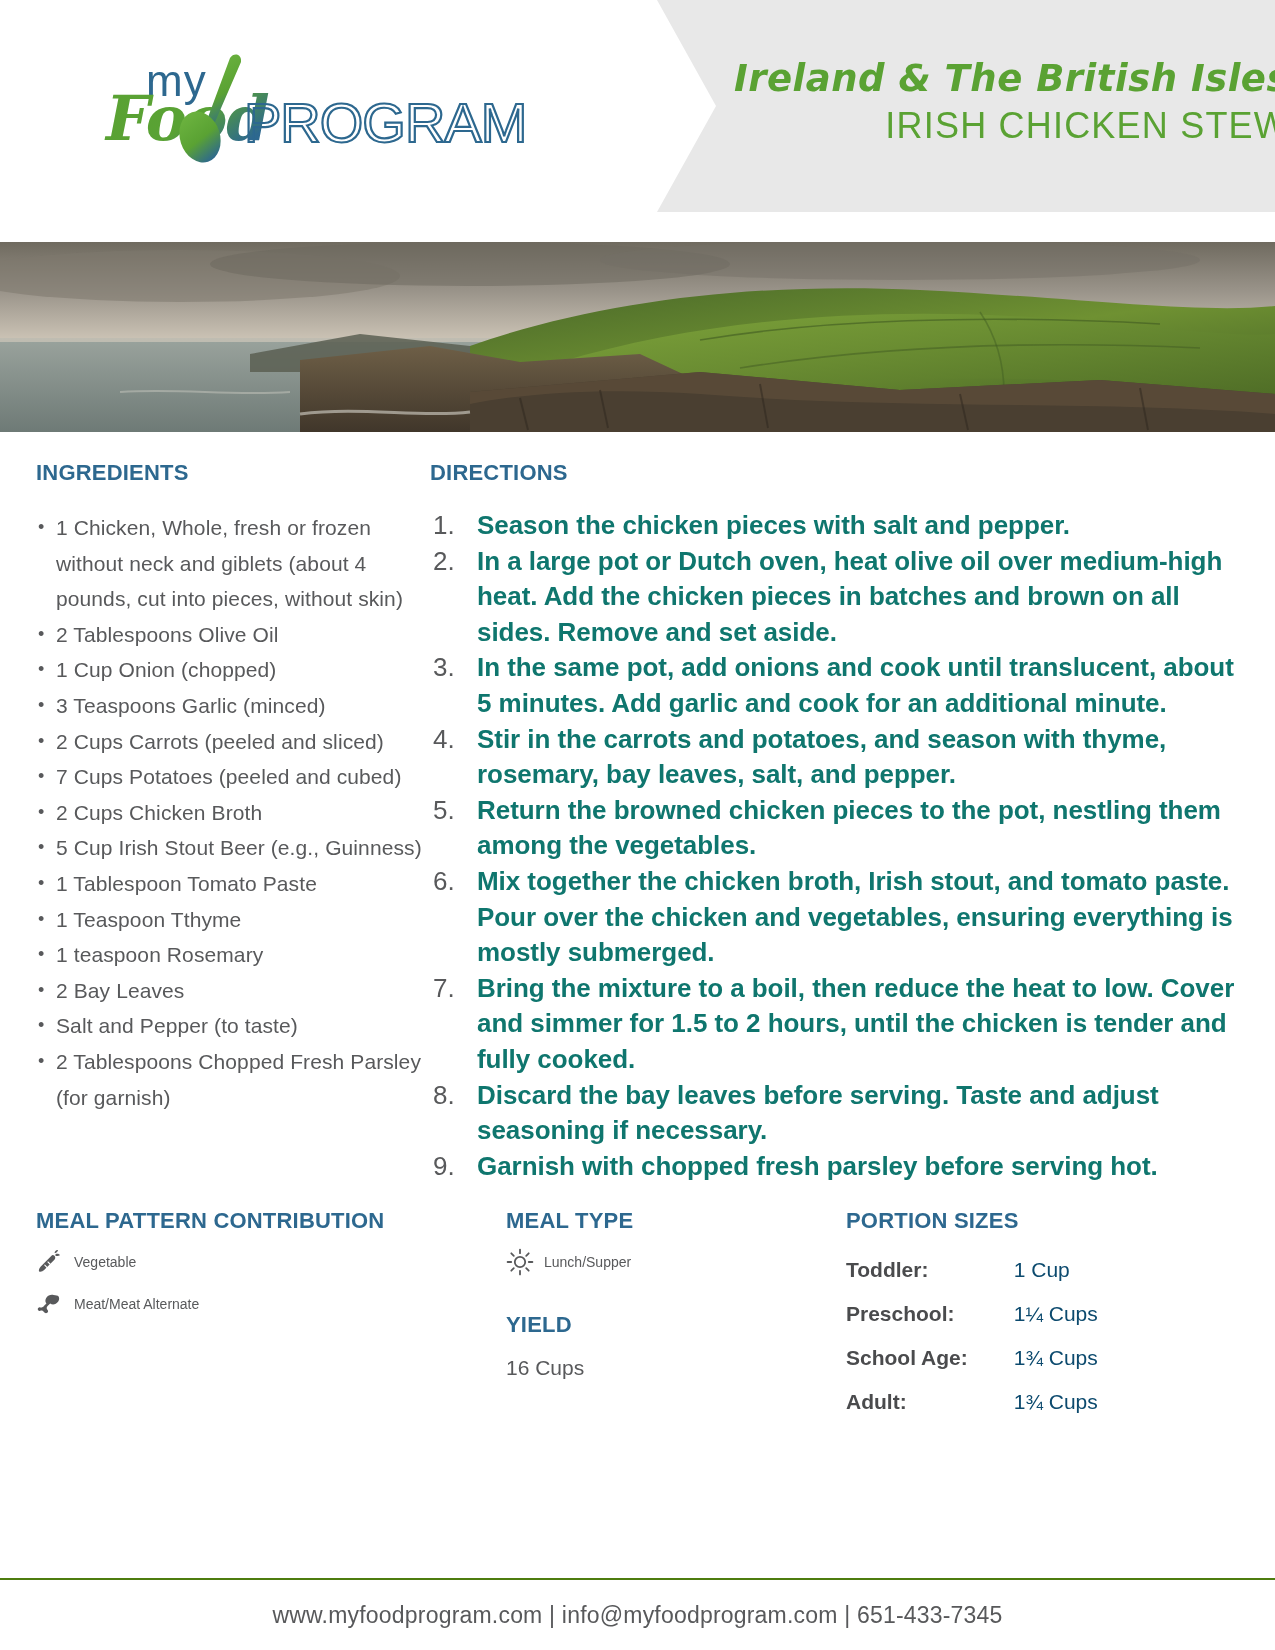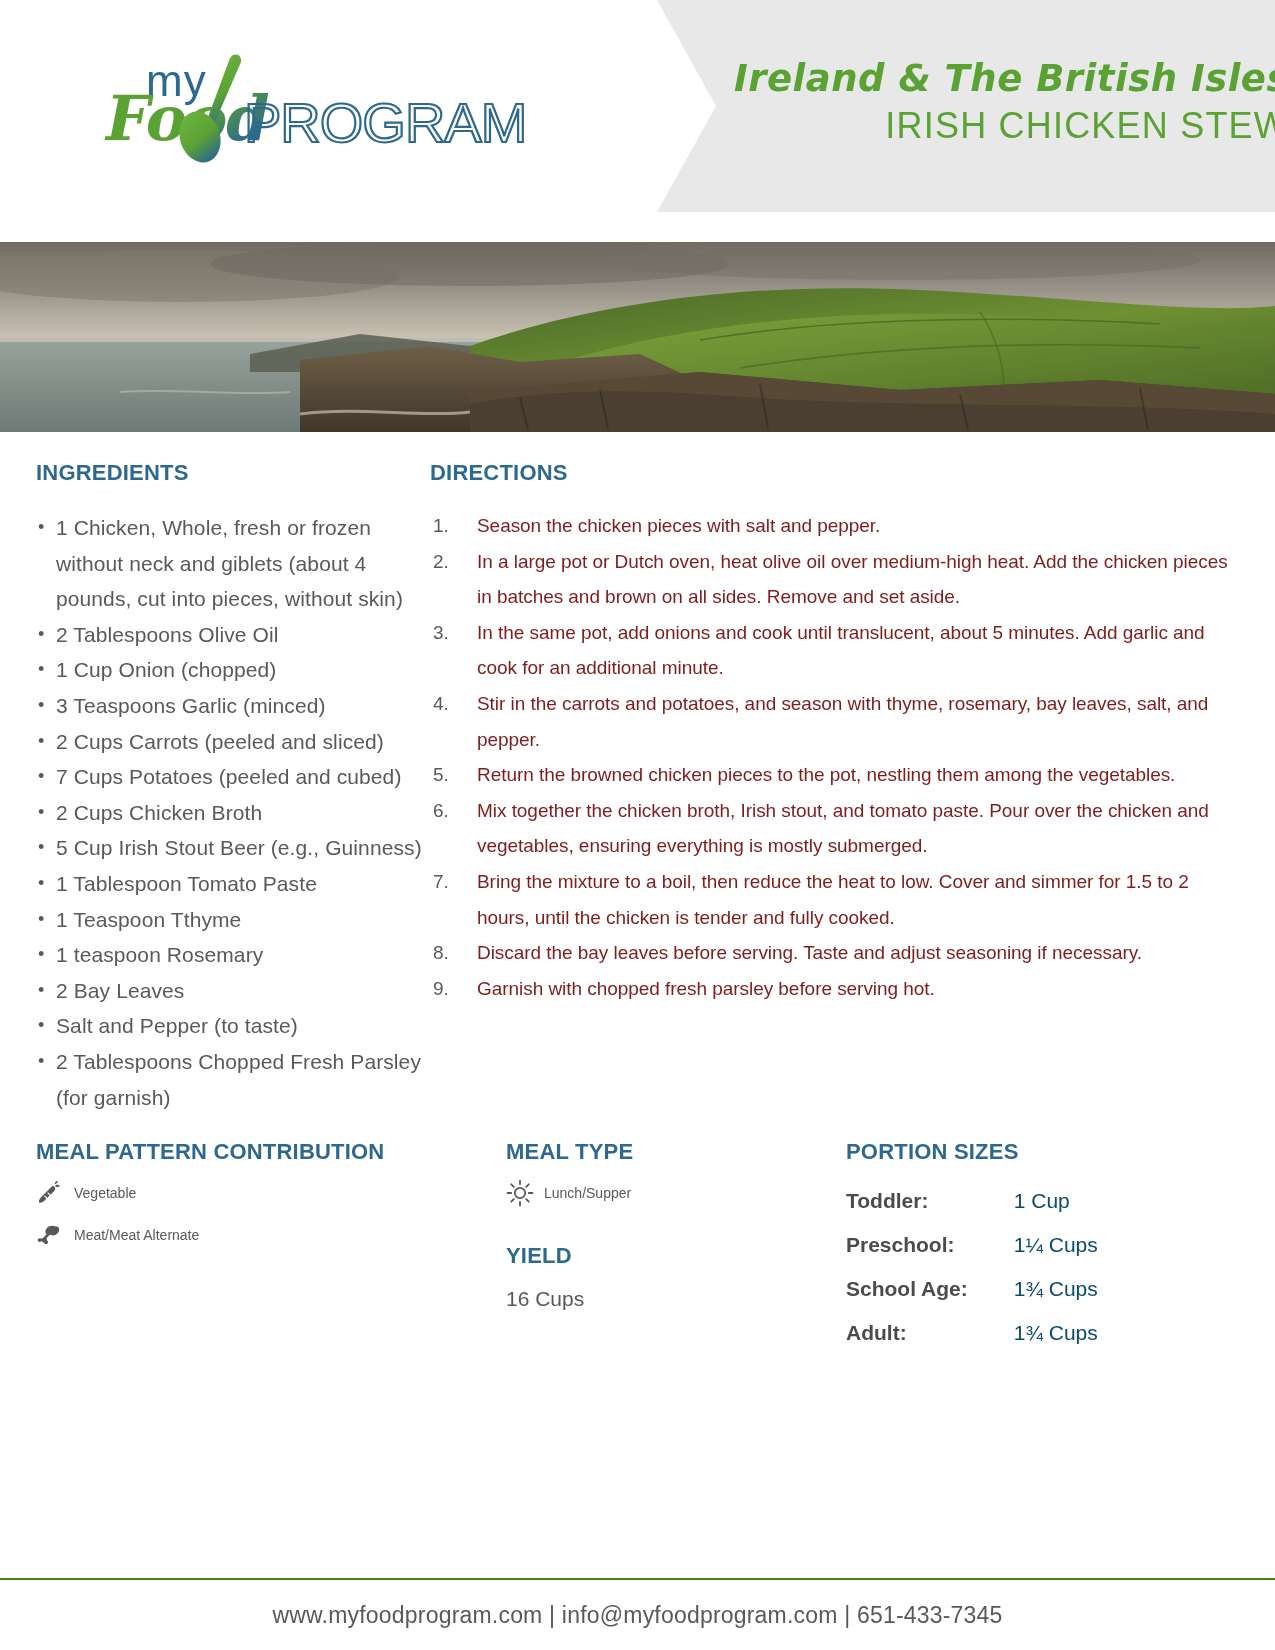--- a/index.html
+++ b/index.html
@@ -132,24 +132,24 @@
 
   ol.dir-list {
     list-style: none;
     margin-top: 22px;
     counter-reset: step;
   }
   ol.dir-list li {
     position: relative;
     padding-left: 47px;
     counter-increment: step;
-    color: #7f1d1d;
-    font-size: 19px;
+    color: #0f766e;
+    font-size: 26px;
     line-height: 35.6px;
-    font-weight: 400;
+    font-weight: 700;
     letter-spacing: -0.05px;
   }
   ol.dir-list li::before {
     content: counter(step) ".";
     position: absolute;
     left: 3px;
     top: 0;
     color: #58595b;
     font-weight: 300;
   }

